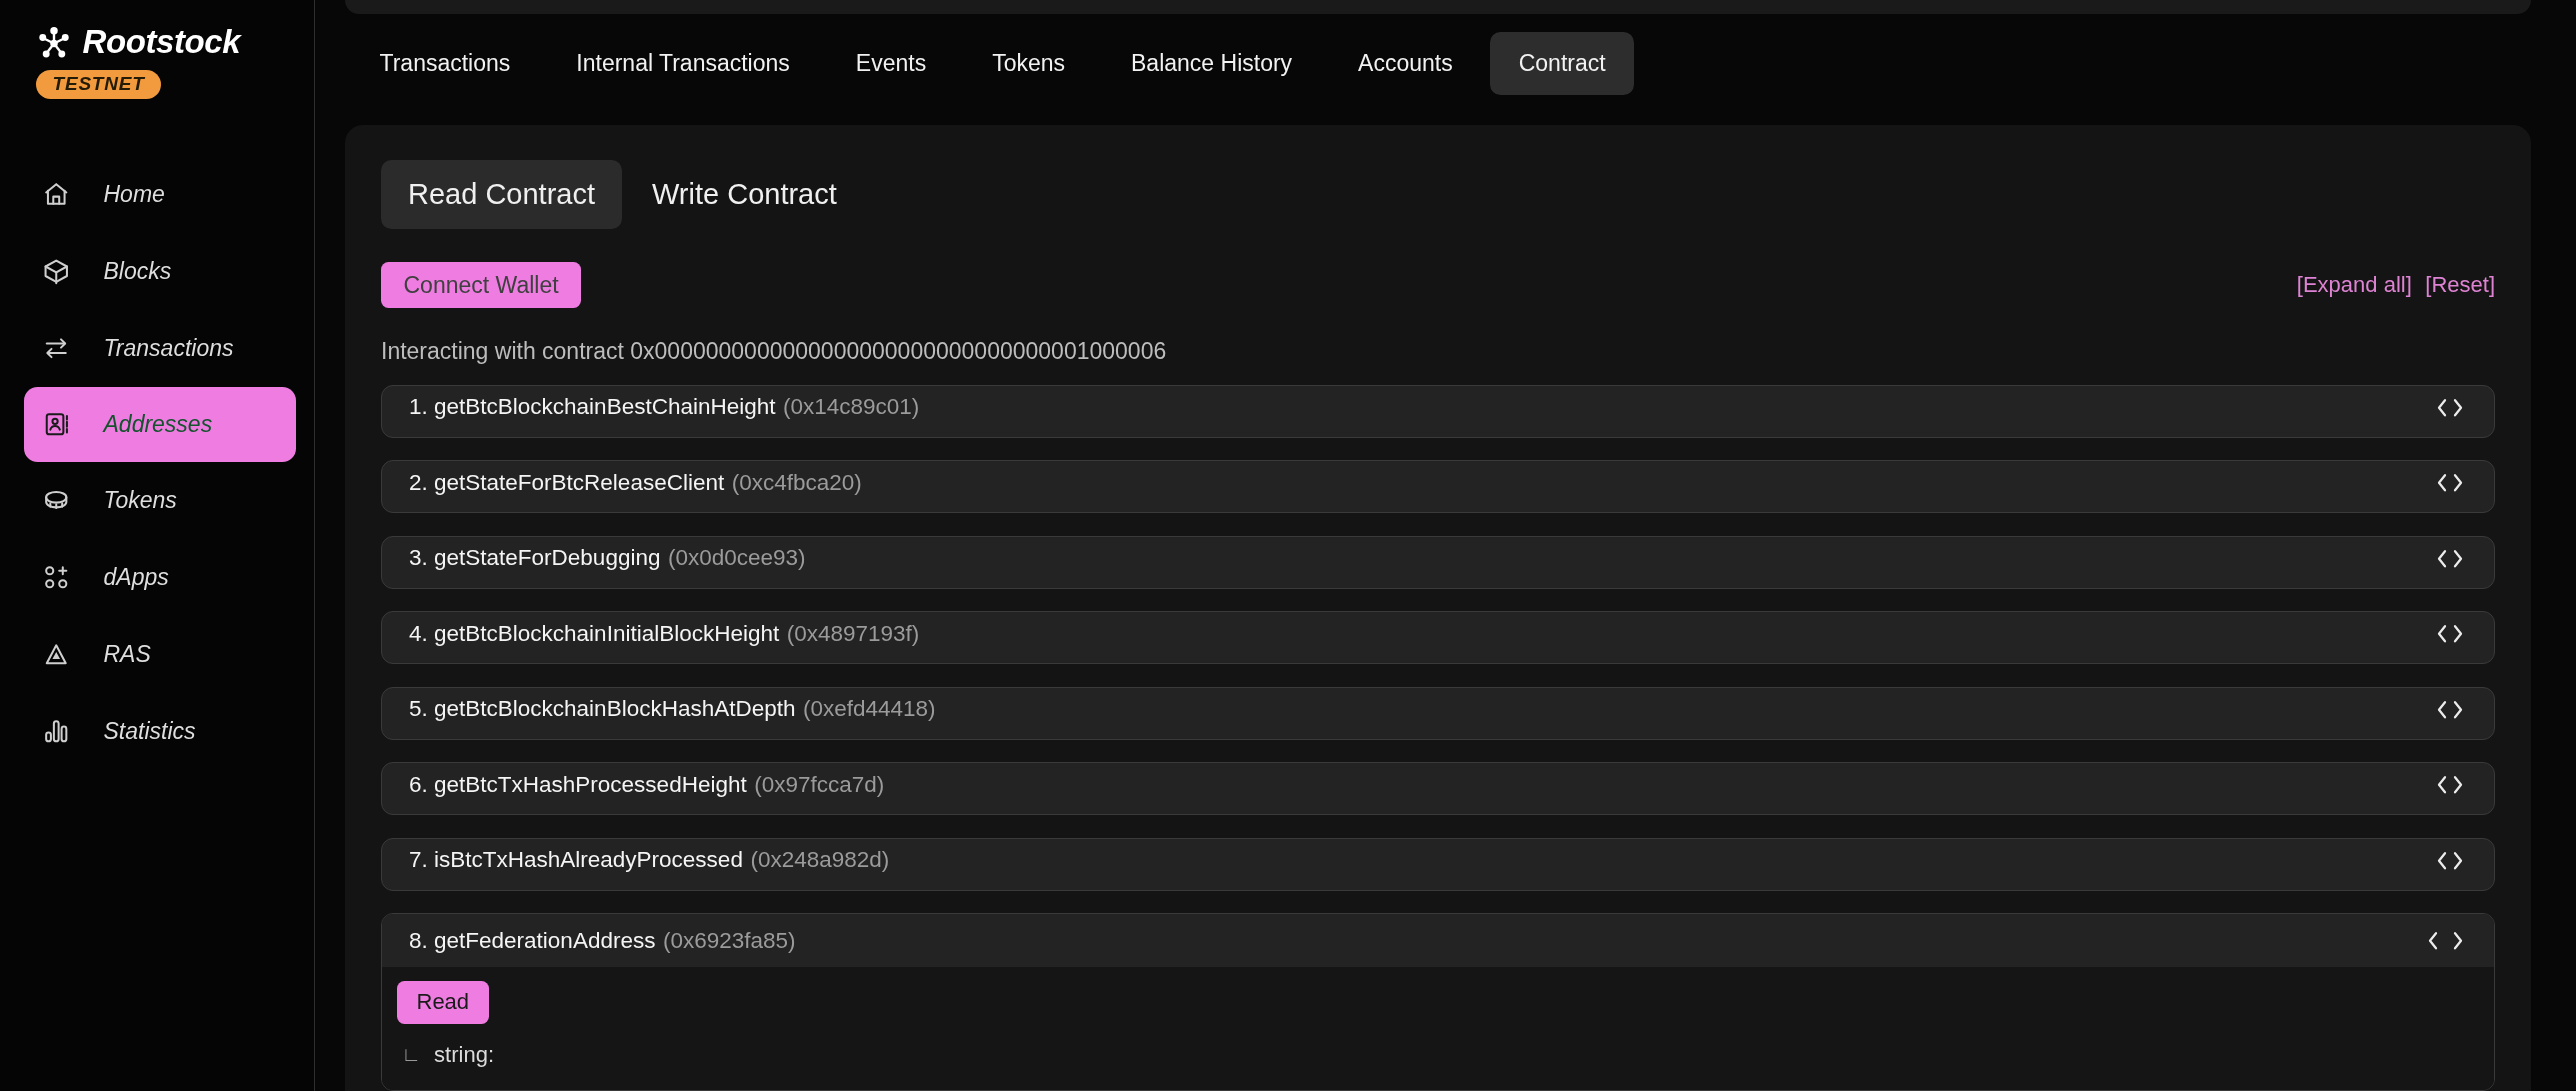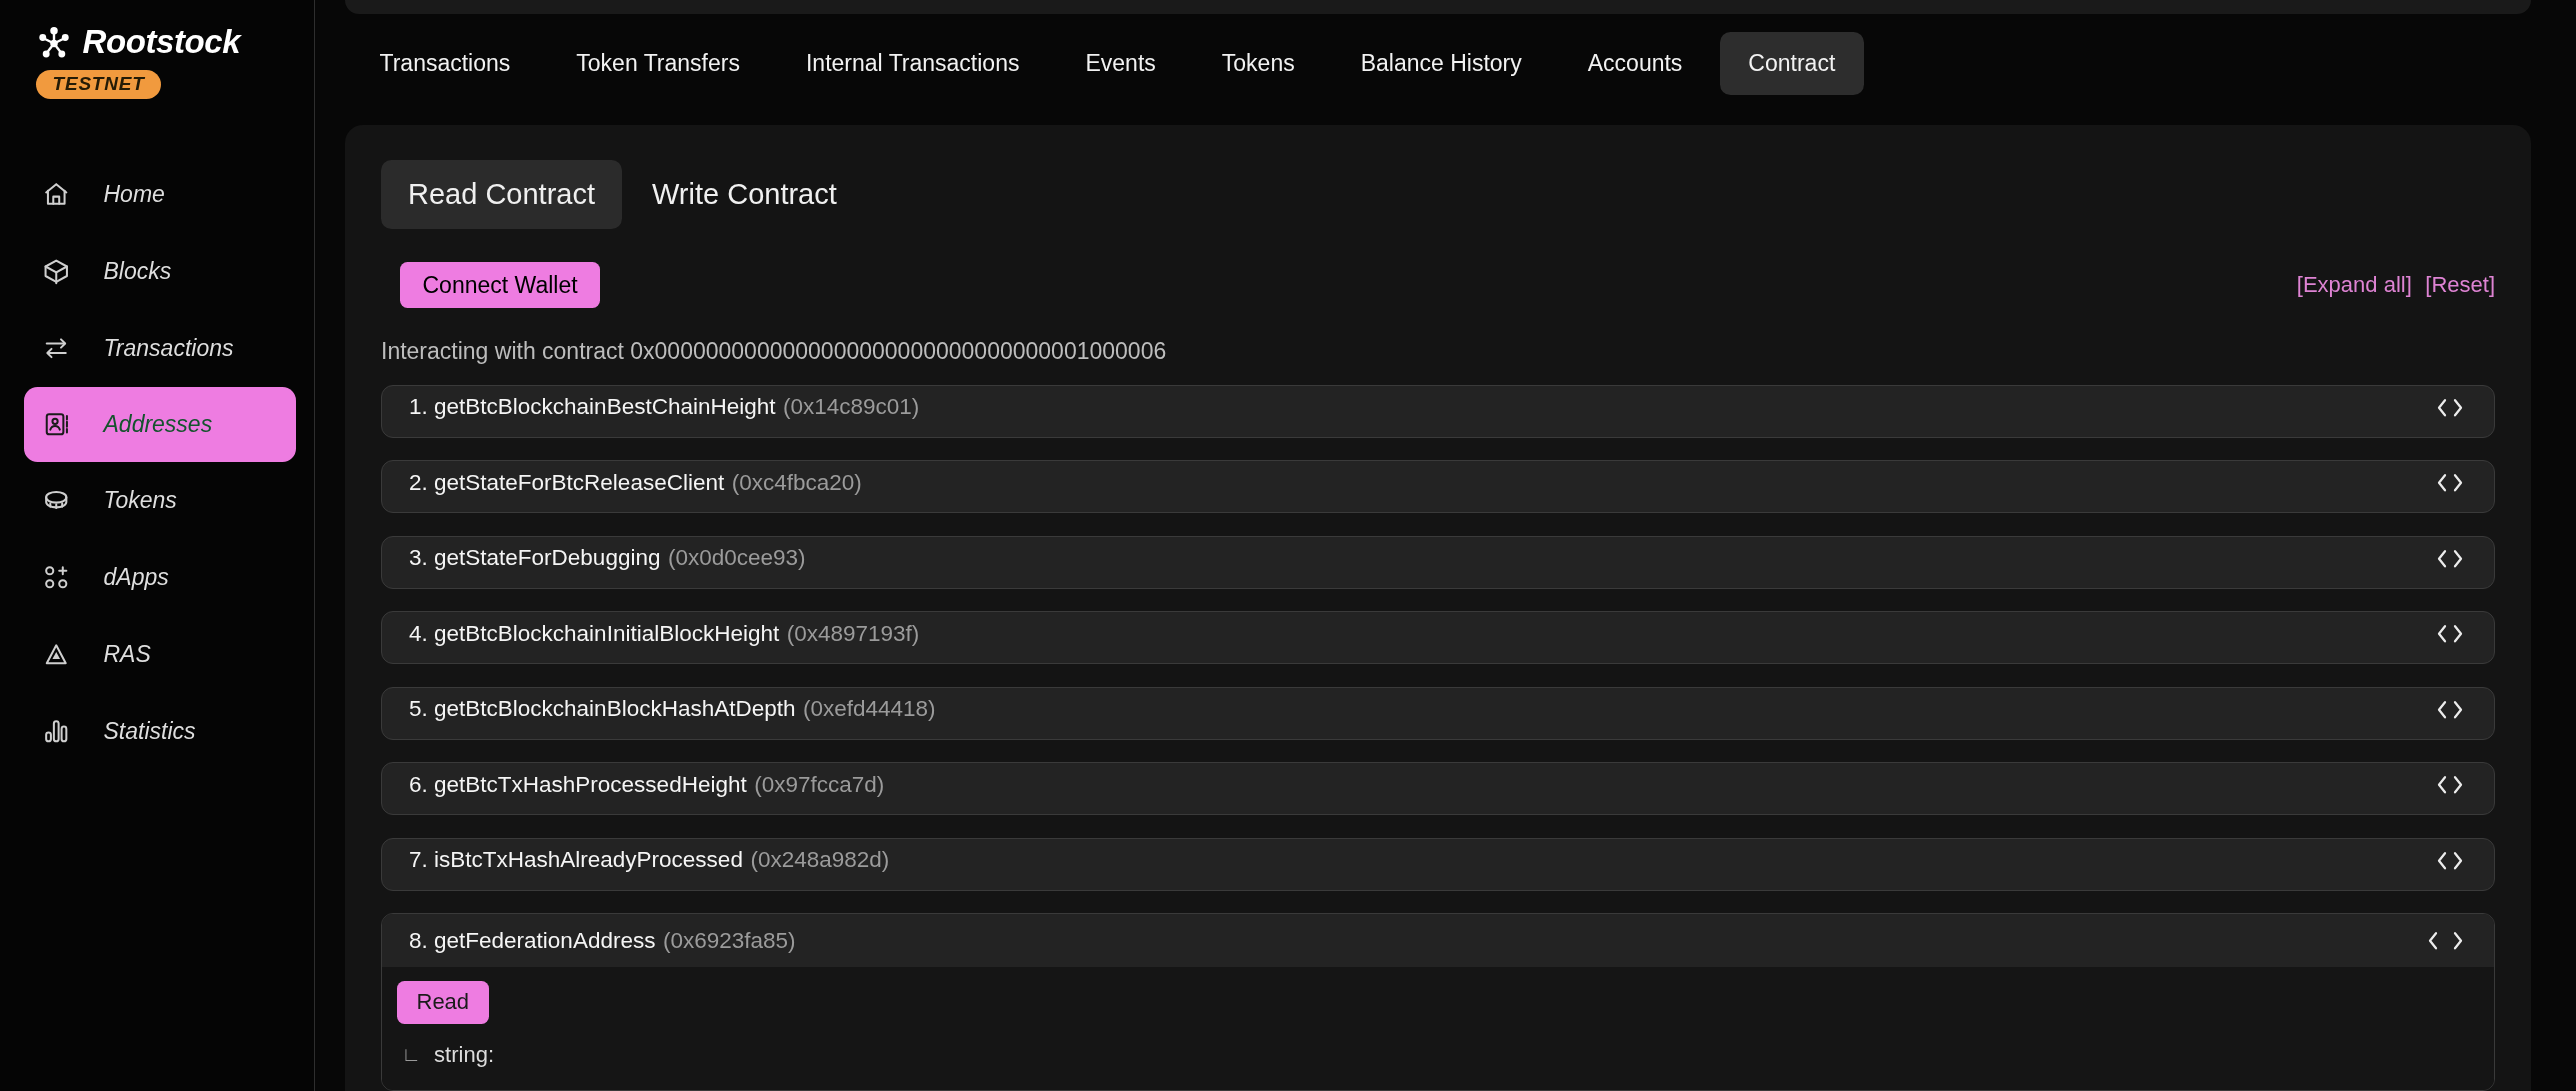--- a/index.html
+++ b/index.html
@@ -55,24 +55,23 @@
     border-radius:18px 18px 0 0; padding:35px 36px 0 36px;
   }
   .rw-tabs{ display:flex; align-items:center; }
   .rw-tab{ font-size:29px; color:#f0f0f0; cursor:pointer; }
   .rw-tab.active{ background:#2b2b2b; border-radius:10.5px; padding:18px 27px; }
   .rw-tab.plain{ padding:18px 30px; }
   .toolbar{
     margin-top:33px; display:flex; align-items:center; justify-content:space-between;
   }
   .btn-pink{
-    background:#ee7ce1; color:#000000; font-size:23px; font-weight:500;
+    background:#ee7ce1; color:#404040; font-size:23px; font-weight:500;
     border:none; border-radius:7.5px; padding:9.8px 22.5px; cursor:pointer;
     font-family:inherit;
-    margin-left:19px;
   }
   .links{ display:flex; gap:13.5px; }
   .link-pink{ color:#de83d3; font-size:22px; cursor:pointer; text-decoration:none; }
   .contract-info{ margin-top:30px; font-size:23px; color:#bdbdbd; }
   
   .fn-list{ margin-top:19.5px; }
   .fn-row{
     height:53px; margin-bottom:22.5px; background:#232323;
     border:1.5px solid #3a3a3a; border-radius:12px;
     display:flex; align-items:center; padding:0 30px 8px 27px; cursor:pointer;
@@ -199,21 +198,20 @@
         <span>Statistics</span>
       </div>
     </div>
   </nav>
 
   <div class="content">
     <div class="top-strip"></div>
 
     <div class="top-nav">
       <span class="nav-tab">Transactions</span>
-      <span class="nav-tab">Token Transfers</span>
       <span class="nav-tab">Internal Transactions</span>
       <span class="nav-tab">Events</span>
       <span class="nav-tab">Tokens</span>
       <span class="nav-tab">Balance History</span>
       <span class="nav-tab">Accounts</span>
       <span class="nav-tab active">Contract</span>
     </div>
 
     <div class="panel">
 

